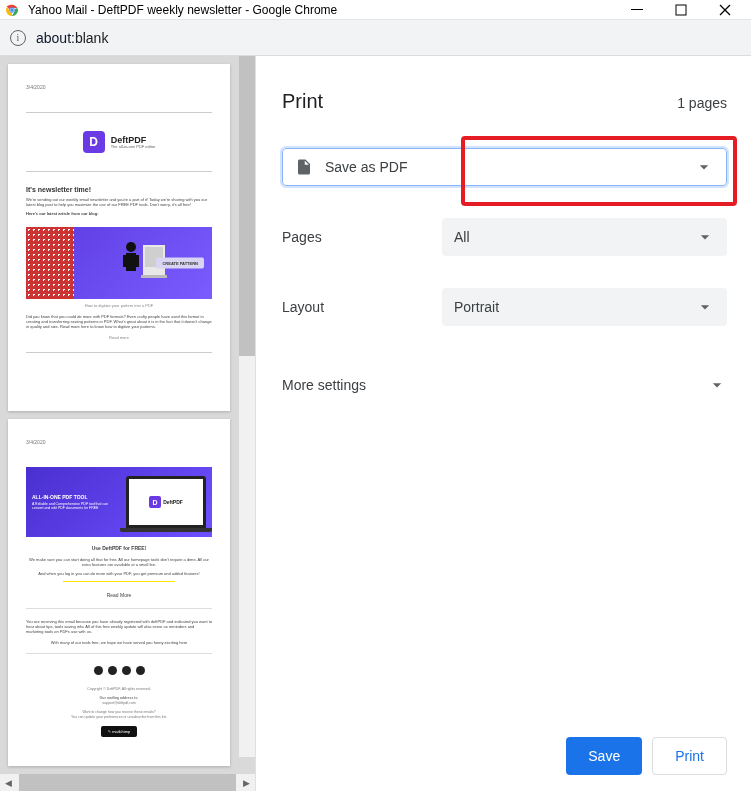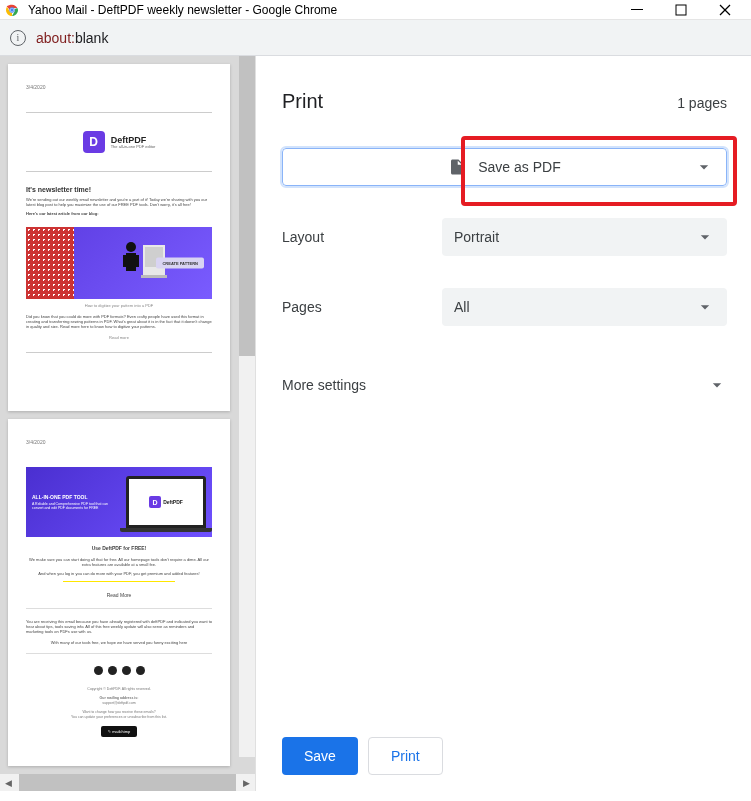--- a/index.html
+++ b/index.html
@@ -10,21 +10,21 @@
   .titlebar .chrome-icon { width: 16px; height: 16px; margin-right: 8px; }
   .titlebar .title-text { font-size: 12px; color: #000; flex: 1; white-space: nowrap; overflow: hidden; text-overflow: ellipsis; }
   .win-controls { display: flex; align-items: center; }
   .win-controls .wc { width: 44px; height: 28px; display: flex; align-items: center; justify-content: center; color: #000; }
   .win-controls svg { width: 12px; height: 12px; }
 
   
   .addrbar { height: 36px; background: #f1f3f4; display: flex; align-items: center; padding: 0 10px; border-bottom: 1px solid #dadce0; }
   .addrbar .info-icon { width: 16px; height: 16px; border: 1.5px solid #5f6368; border-radius: 50%; display: flex; align-items: center; justify-content: center; font-size: 10px; color: #5f6368; font-family: serif; margin-right: 10px; }
   .addrbar .url { font-size: 14px; color: #202124; }
-  .addrbar .url .about { color: #7f1d1d; }
+  .addrbar .url .about { color: #0f172a; }
 
   
   .main { display: flex; height: calc(801px - 30px - 36px); }
 
   
   .preview-wrap { width: 255px; background: #d9d9d9; position: relative; display: flex; flex-direction: column; }
   .preview-scroll { flex: 1; overflow: hidden; position: relative; background: #d9d9d9; }
   .preview-track { position: absolute; right: 0; top: 0; bottom: 17px; width: 16px; background: #f1f1f1; }
   .preview-track .thumb { width: 16px; height: 300px; background: #c1c1c1; }
   .hscroll { height: 17px; background: #f1f1f1; display: flex; align-items: center; }
@@ -71,30 +71,30 @@
   .panel-header { display: flex; justify-content: space-between; align-items: baseline; margin-bottom: 34px; margin-top: 14px;}
   .panel-header h1 { font-size: 20px; font-weight: 400; color: #202124; }
   .panel-header .pages { font-size: 14px; color: #3c4043; }
 
   .row { display: flex; align-items: center; margin-bottom: 30px; min-height: 40px;}
   .row .label { width: 160px; font-size: 14px; color: #3c4043; }
   .row .control { flex: 1; }
 
   .select { width: 100%; height: 38px; background: #f1f3f4; border: none; border-radius: 4px; display: flex; align-items: center; padding: 0 12px; color: #3c4043; font-size: 14px; position: relative; }
   .select .arrow { position: absolute; right: 12px; top: 50%; transform: translateY(-50%); }
-  .select.dest { background: #fff; border: 1.5px solid #8ab4f8; outline: 2px solid #d2e3fc; border-radius: 4px; justify-content: center;}
+  .select.dest { background: #fff; border: 1.5px solid #8ab4f8; outline: 2px solid #d2e3fc; border-radius: 4px;}
   .select.dest .doc-icon { width: 18px; height: 18px; margin-right: 12px; }
 
   .callout { position: absolute; border: 4px solid #e51c23; border-radius: 4px; pointer-events:none;}
   .callout.dest-box { top: 136px; left: 461px; width: 276px; height: 70px; }
 
   .more-row { display: flex; align-items: center; justify-content: space-between; padding: 10px 0; cursor: pointer; margin-top: 8px;}
   .more-row .mlabel { font-size: 14px; color: #3c4043; }
 
-  .panel-footer { margin-top: auto; display: flex; justify-content: flex-start; padding: 14px 0 16px; gap: 10px; }
+  .panel-footer { margin-top: auto; display: flex; justify-content: flex-end; padding: 14px 0 16px; gap: 10px; }
   .btn-primary { background: #1a73e8; color: #fff; border: none; border-radius: 4px; padding: 10px 22px; font-size: 14px; font-weight: 500; cursor: pointer; }
   .btn-secondary { background: #fff; color: #1a73e8; border: 1px solid #dadce0; border-radius: 4px; padding: 10px 22px; font-size: 14px; font-weight: 500; cursor: pointer; }
 
   svg.chev { width:20px; height:20px; fill:#5f6368;}
 </style>
 </head>
 <body>
 
 <div class="titlebar">
   <svg class="chrome-icon" viewBox="0 0 48 48">
@@ -234,43 +234,43 @@
             </svg>
           <span>Save as PDF</span>
           <svg class="chev arrow" viewBox="0 0 24 24">
               <path d="M7 10l5 5 5-5z"></path>
             </svg>
         </div>
       </div>
     </div>
 
     <div class="row">
+      <div class="label">Pages</div>
+      <div class="control">
+        <div class="select">
+          <span>All</span>
+          <svg class="chev arrow" viewBox="0 0 24 24">
+              <path d="M7 10l5 5 5-5z"></path>
+            </svg>
+        </div>
+      </div>
+    </div>
+
+    <div class="row">
       <div class="label">Layout</div>
       <div class="control">
         <div class="select">
           <span>Portrait</span>
           <svg class="chev arrow" viewBox="0 0 24 24">
               <path d="M7 10l5 5 5-5z"></path>
             </svg>
         </div>
       </div>
     </div>
 
-    <div class="row">
-      <div class="label">Pages</div>
-      <div class="control">
-        <div class="select">
-          <span>All</span>
-          <svg class="chev arrow" viewBox="0 0 24 24">
-              <path d="M7 10l5 5 5-5z"></path>
-            </svg>
-        </div>
-      </div>
-    </div>
-
     <div class="more-row">
       <div class="mlabel">More settings</div>
       <svg class="chev" viewBox="0 0 24 24">
           <path d="M7 10l5 5 5-5z"></path>
         </svg>
     </div>
 
     <div class="panel-footer">
       <button class="btn-primary">Save</button>
       <button class="btn-secondary">Print</button>

